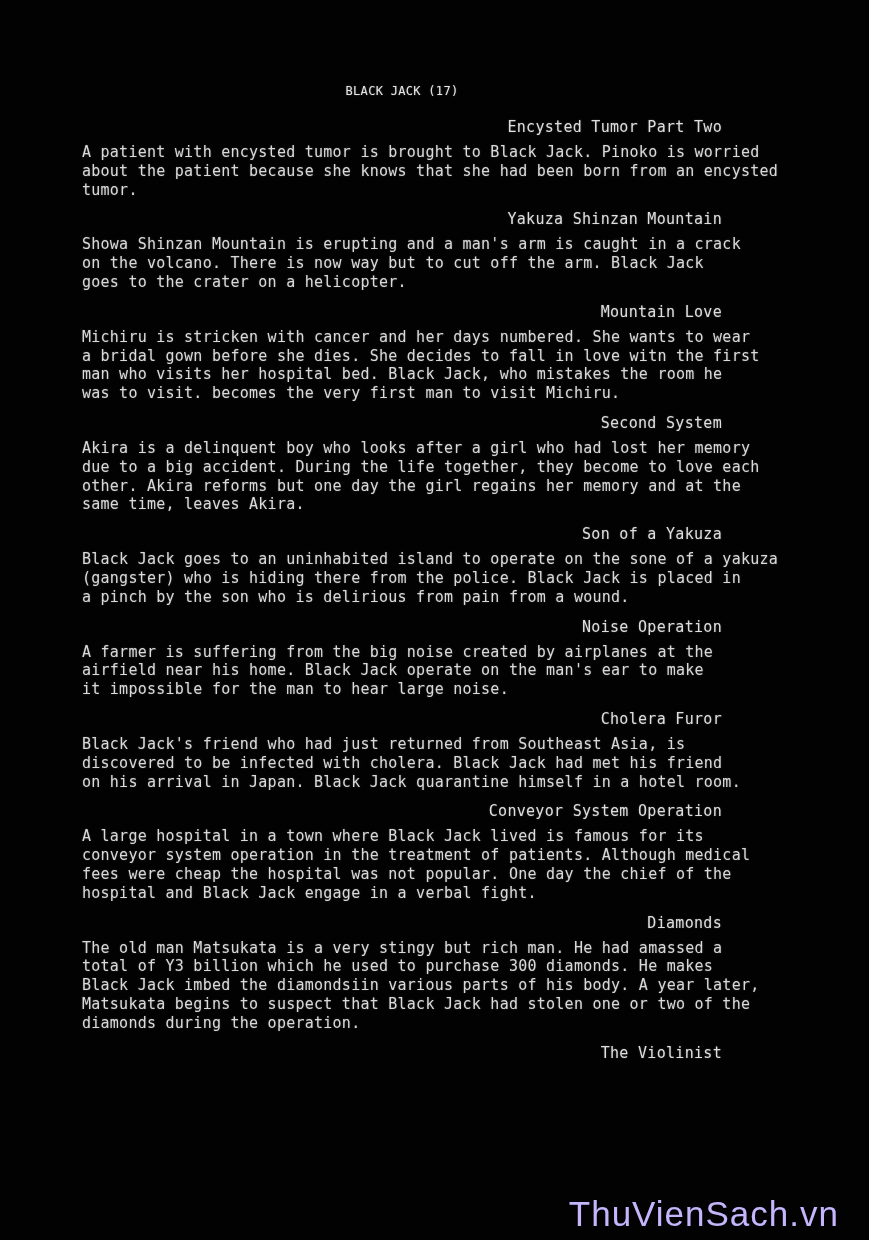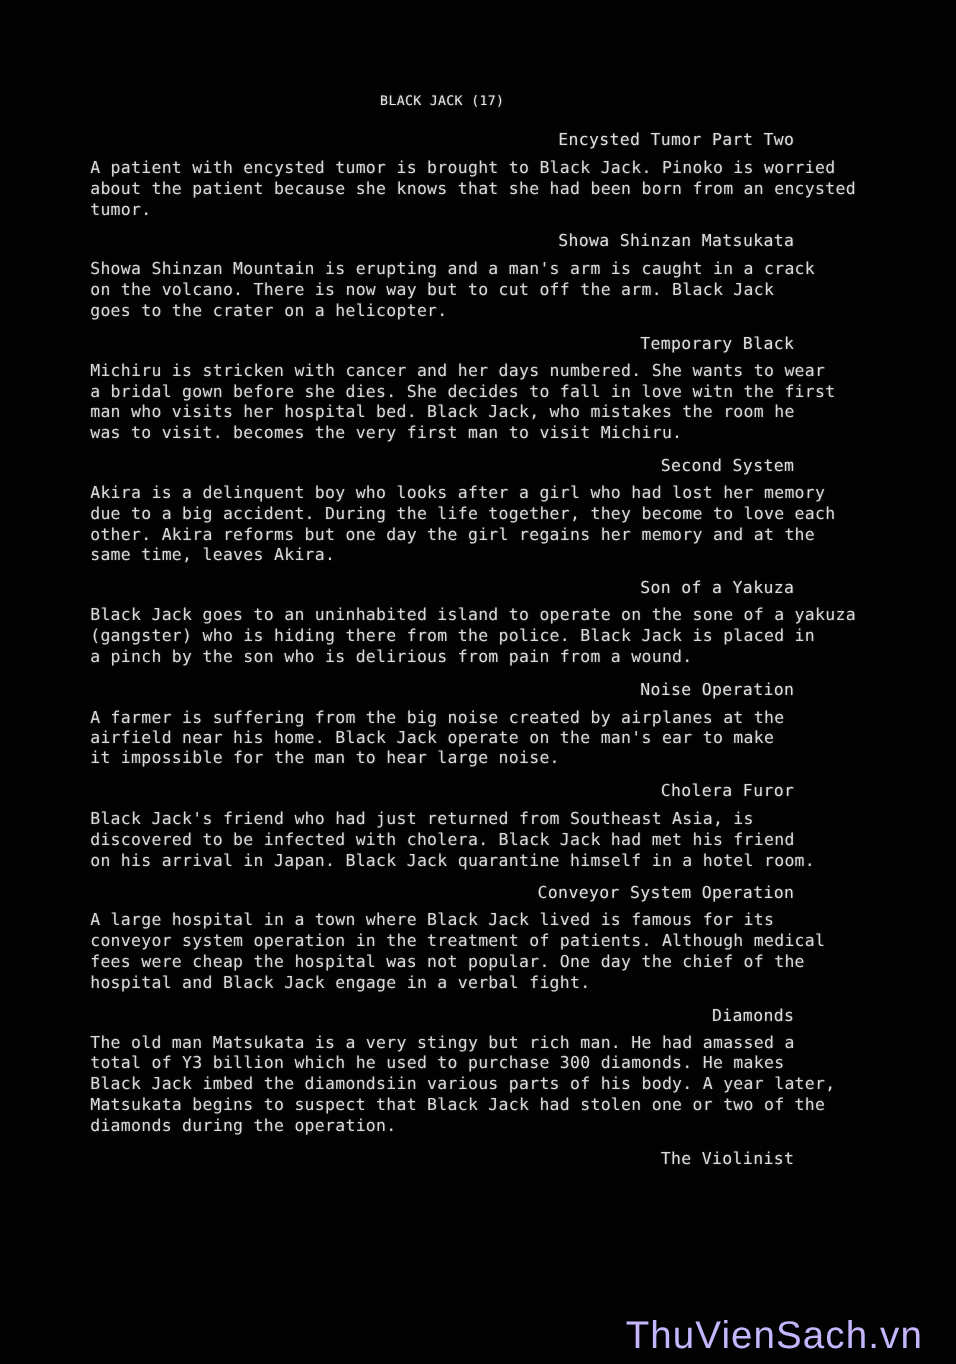--- a/index.html
+++ b/index.html
@@ -70,28 +70,28 @@
     <div class="doc-title">BLACK JACK (17)</div>
 
     <div>
       <div class="section-heading">Encysted Tumor Part Two</div>
       <p class="section-paragraph">A patient with encysted tumor is brought to Black Jack. Pinoko is worried
 about the patient because she knows that she had been born from an encysted
 tumor.</p>
     </div>
 
     <div>
-      <div class="section-heading">Showa Shinzan Matsukata</div>
+      <div class="section-heading">Yakuza Shinzan Mountain</div>
       <p class="section-paragraph">Showa Shinzan Mountain is erupting and a man's arm is caught in a crack
 on the volcano. There is now way but to cut off the arm. Black Jack
 goes to the crater on a helicopter.</p>
     </div>
 
     <div>
-      <div class="section-heading">Temporary Black</div>
+      <div class="section-heading">Mountain Love</div>
       <p class="section-paragraph">Michiru is stricken with cancer and her days numbered. She wants to wear
 a bridal gown before she dies. She decides to fall in love witn the first
 man who visits her hospital bed. Black Jack, who mistakes the room he
 was to visit. becomes the very first man to visit Michiru.</p>
     </div>
 
     <div>
       <div class="section-heading">Second System</div>
       <p class="section-paragraph">Akira is a delinquent boy who looks after a girl who had lost her memory
 due to a big accident. During the life together, they become to love each

